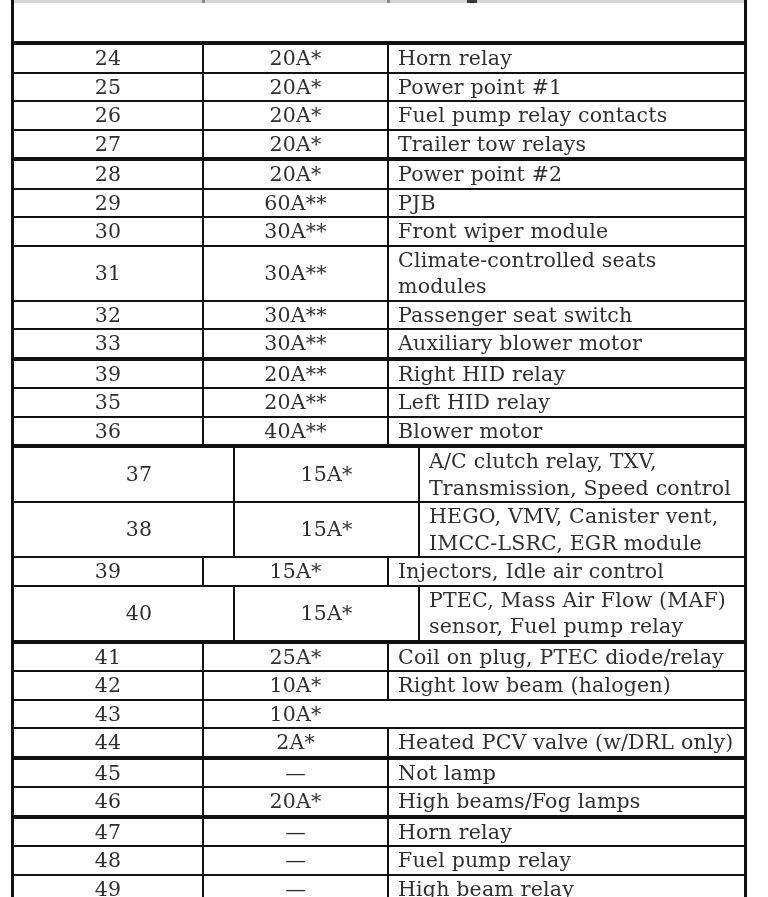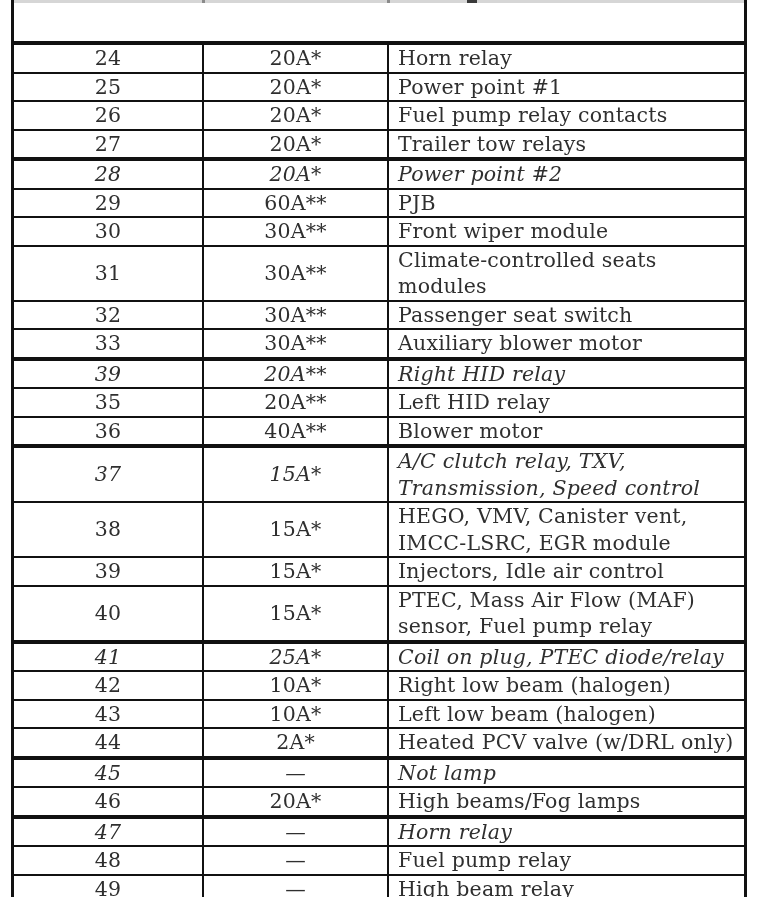--- a/index.html
+++ b/index.html
@@ -32,22 +32,22 @@
   }
 
   .rows{width:100%;}
   .row{
     display:grid;
     grid-template-columns:188px 185px 1fr;
     border-top:2.5px solid var(--border);
     min-height:26.8px;
   }
   .row:first-child{border-top-width:4px;margin-top:38px;}
-  .row.thick{border-top-width:4px;font-style:italic;}
-  .row.h2{min-height:54.5px;}
+  .row.thick{border-top-width:4px;}
+  .row.h2{min-height:54.5px;padding-left:31px;}
 
   .cell{
     display:flex;align-items:center;
     font-size:20.5px;line-height:26.5px;
     letter-spacing:0.2px;
   }
   .cell.num{justify-content:center;}
   .cell.amp{justify-content:center;border-left:2.5px solid var(--border);}
   .cell.desc{
     justify-content:flex-start;padding-left:9px;padding-right:4px;
@@ -161,21 +161,20 @@
     <div class="cell desc">Coil on plug, PTEC diode/relay</div>
   </div>
       <div class="row">
     <div class="cell num">42</div>
     <div class="cell amp">10A*</div>
     <div class="cell desc">Right low beam (halogen)</div>
   </div>
       <div class="row">
     <div class="cell num">43</div>
     <div class="cell amp">10A*</div>
-    <div class="cell desc">Left low beam (halogen)</div>
   </div>
       <div class="row">
     <div class="cell num">44</div>
     <div class="cell amp">2A*</div>
     <div class="cell desc">Heated PCV valve (w/DRL only)</div>
   </div>
       <div class="row thick">
     <div class="cell num">45</div>
     <div class="cell amp">—</div>
     <div class="cell desc">Not lamp</div>

